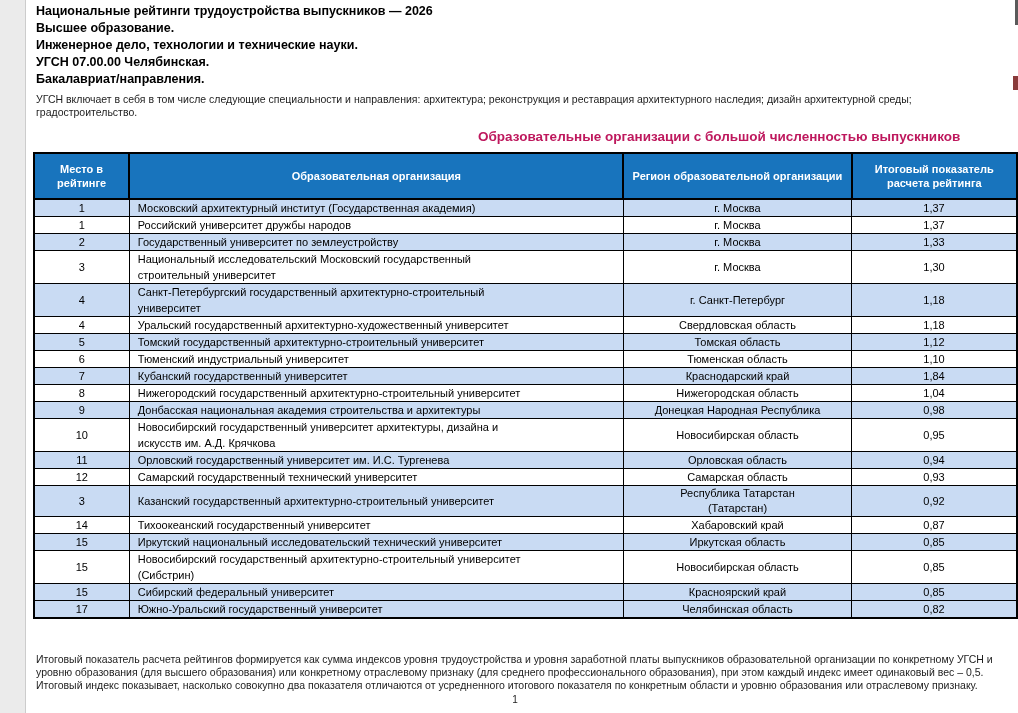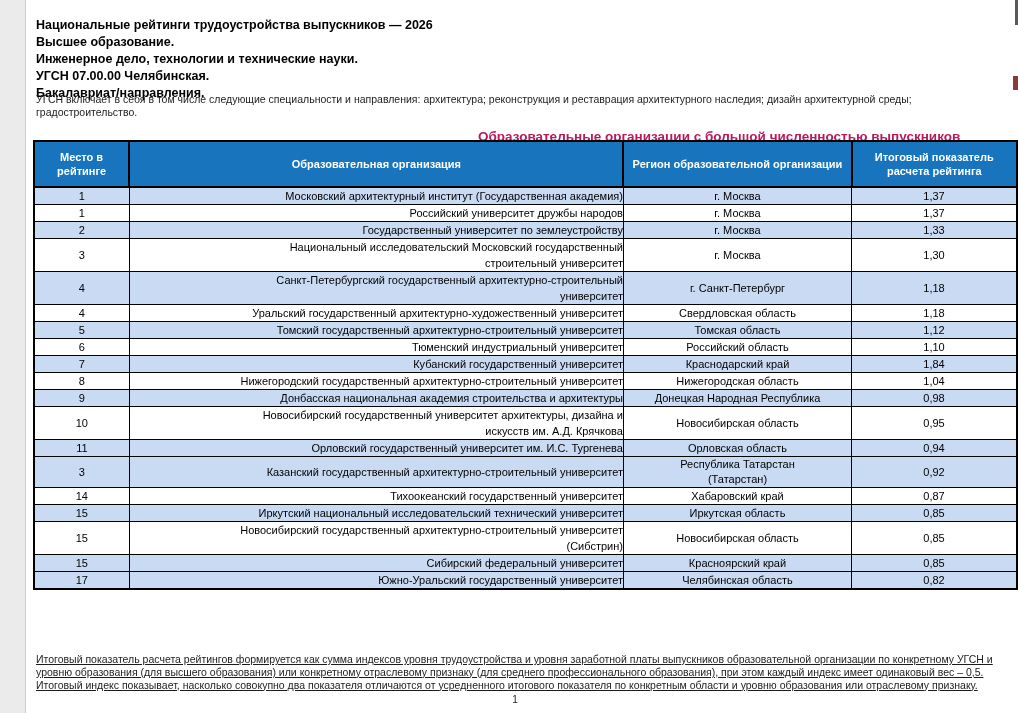--- a/index.html
+++ b/index.html
@@ -18,63 +18,63 @@
     position:relative;
     width:1018px;height:713px;
     overflow:hidden;
     background:#ffffff;
   }
   .left-band{
     position:absolute;left:0;top:0;width:25px;height:713px;
     background:#ebebeb;border-right:1px solid #cccccc;
   }
   .titles{
-    position:absolute;left:36px;top:17px;width:940px;
+    position:absolute;left:36px;top:3px;width:940px;
   }
   .title-line{
     font-size:12.5px;font-weight:bold;line-height:17px;color:#000;
     white-space:nowrap;
   }
   .ugsn-note{
     position:absolute;left:36px;top:93px;width:968px;
     font-size:10.5px;line-height:13px;color:#1c1c1c;margin:0;
   }
   .table-title{
     position:absolute;left:478px;top:129px;
     font-size:13.5px;font-weight:bold;white-space:nowrap;color:#be185d;
   }
   table.rank-table{
-    position:absolute;left:33px;top:140px;
+    position:absolute;left:33px;top:152px;
     border-collapse:collapse;table-layout:fixed;
     border:2px solid var(--border);
     font-size:11px;
   }
   .rank-table col.c-rank{width:97px;}
   .rank-table col.c-org{width:513px;}
   .rank-table col.c-region{width:234px;}
   .rank-table col.c-score{width:170px;}
   .rank-table th{
     background:var(--header-bg);color:var(--header-text);
     font-size:11px;font-weight:bold;text-align:center;vertical-align:middle;
     border:2px solid var(--border);
     height:44px;line-height:14px;padding:0 4px;
   }
   .rank-table td{
     border:1px solid var(--border);
     height:16px;line-height:16px;vertical-align:middle;
     padding:0;text-align:center;background:#ffffff;
   }
   .rank-table td.col-org{
-    text-align:right;padding:0 0 0 8px;white-space:pre-line;
+    text-align:left;padding:0 0 0 8px;white-space:pre-line;
   }
   .rank-table td.col-region{white-space:pre-line;line-height:15px;text-align:center;}
   .rank-table tr.alt td{background:var(--row-alt);}
   .footer-note{
     position:absolute;left:36px;top:653px;width:972px;
-    font-size:10.5px;line-height:12.8px;color:#1c1c1c;margin:0;text-decoration:underline;
+    font-size:10.5px;line-height:12.8px;color:#1c1c1c;margin:0;
   }
   .page-number{
     position:absolute;left:505px;top:694px;width:20px;
     font-size:10px;text-align:center;color:#222;
   }
   .edge-mark-top{
     position:absolute;left:1015px;top:0;width:3px;height:25px;background:#5a5a5a;
   }
   .edge-mark-mid{
     position:absolute;left:1013px;top:76px;width:5px;height:14px;background:#8a3a3a;
@@ -154,21 +154,21 @@
         </tr>
         <tr class="alt">
           <td class="col-rank">5</td>
           <td class="col-org">Томский государственный архитектурно-строительный университет</td>
           <td class="col-region">Томская область</td>
           <td class="col-score">1,12</td>
         </tr>
         <tr>
           <td class="col-rank">6</td>
           <td class="col-org">Тюменский индустриальный университет</td>
-          <td class="col-region">Российский область</td>
+          <td class="col-region">Тюменская область</td>
           <td class="col-score">1,10</td>
         </tr>
         <tr class="alt">
           <td class="col-rank">7</td>
           <td class="col-org">Кубанский государственный университет</td>
           <td class="col-region">Краснодарский край</td>
           <td class="col-score">1,84</td>
         </tr>
         <tr>
           <td class="col-rank">8</td>
@@ -188,20 +188,26 @@
 искусств им. А.Д. Крячкова</td>
           <td class="col-region">Новосибирская область</td>
           <td class="col-score">0,95</td>
         </tr>
         <tr class="alt">
           <td class="col-rank">11</td>
           <td class="col-org">Орловский государственный университет им. И.С. Тургенева</td>
           <td class="col-region">Орловская область</td>
           <td class="col-score">0,94</td>
         </tr>
+        <tr>
+          <td class="col-rank">12</td>
+          <td class="col-org">Самарский государственный технический университет</td>
+          <td class="col-region">Самарская область</td>
+          <td class="col-score">0,93</td>
+        </tr>
         <tr class="alt">
           <td class="col-rank">3</td>
           <td class="col-org">Казанский государственный архитектурно-строительный университет</td>
           <td class="col-region">Республика Татарстан
 (Татарстан)</td>
           <td class="col-score">0,92</td>
         </tr>
         <tr>
           <td class="col-rank">14</td>
           <td class="col-org">Тихоокеанский государственный университет</td>

